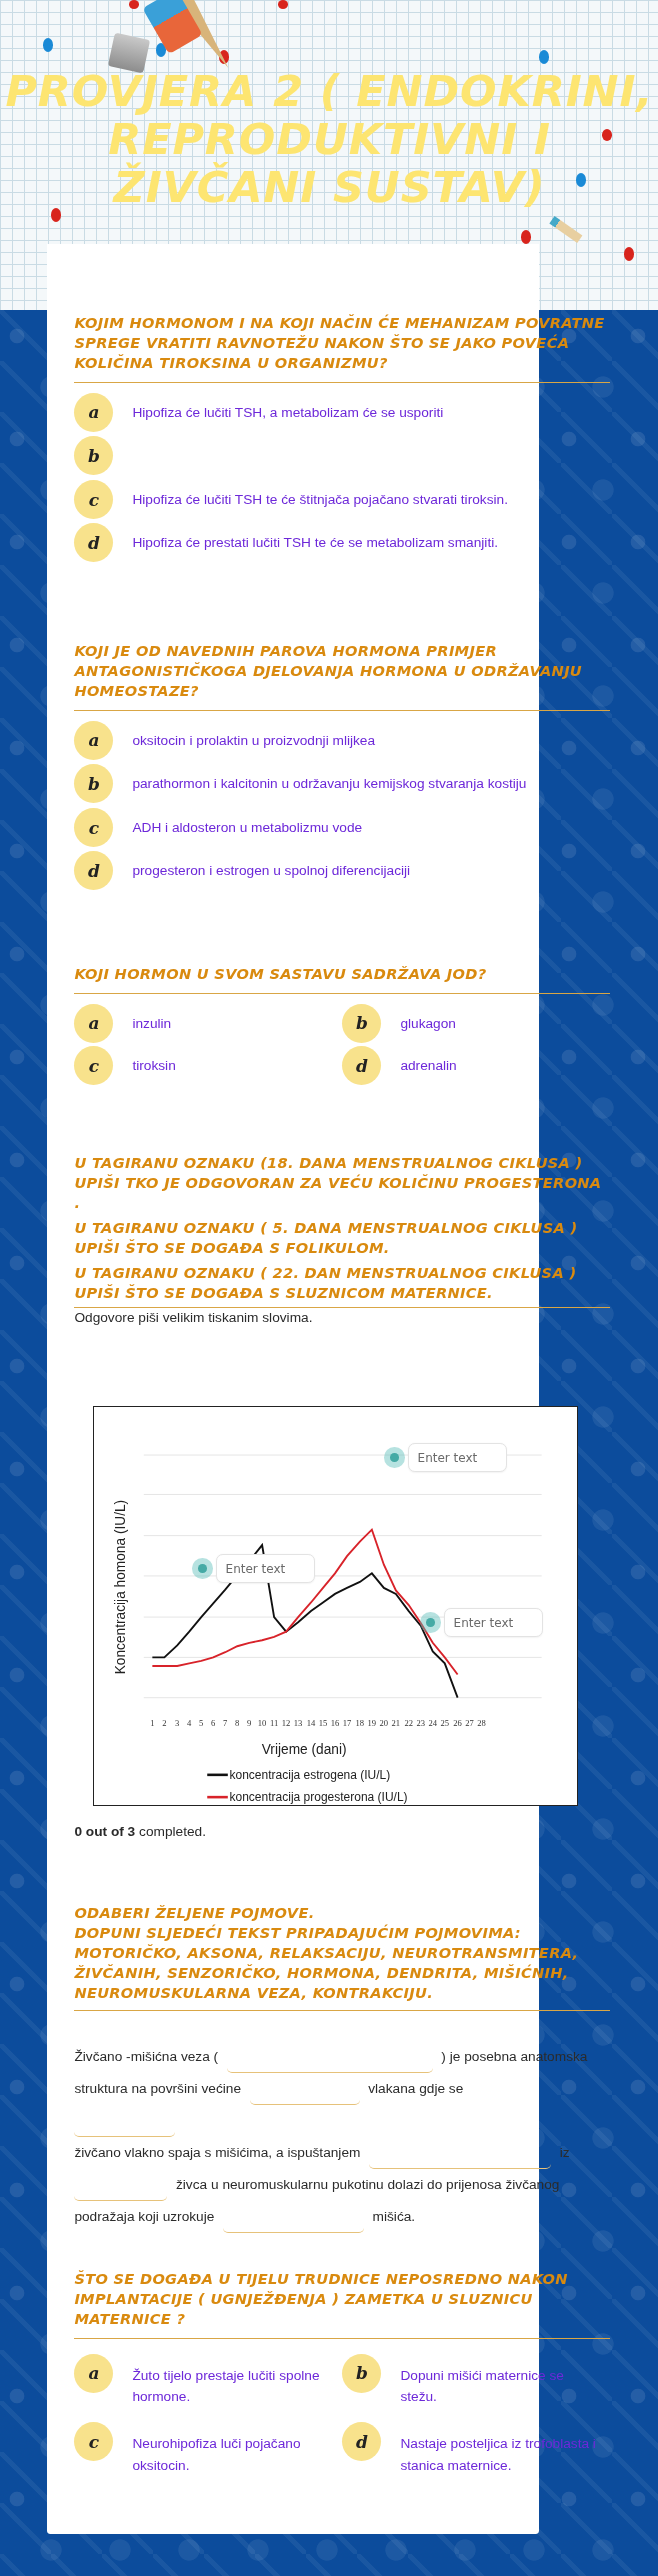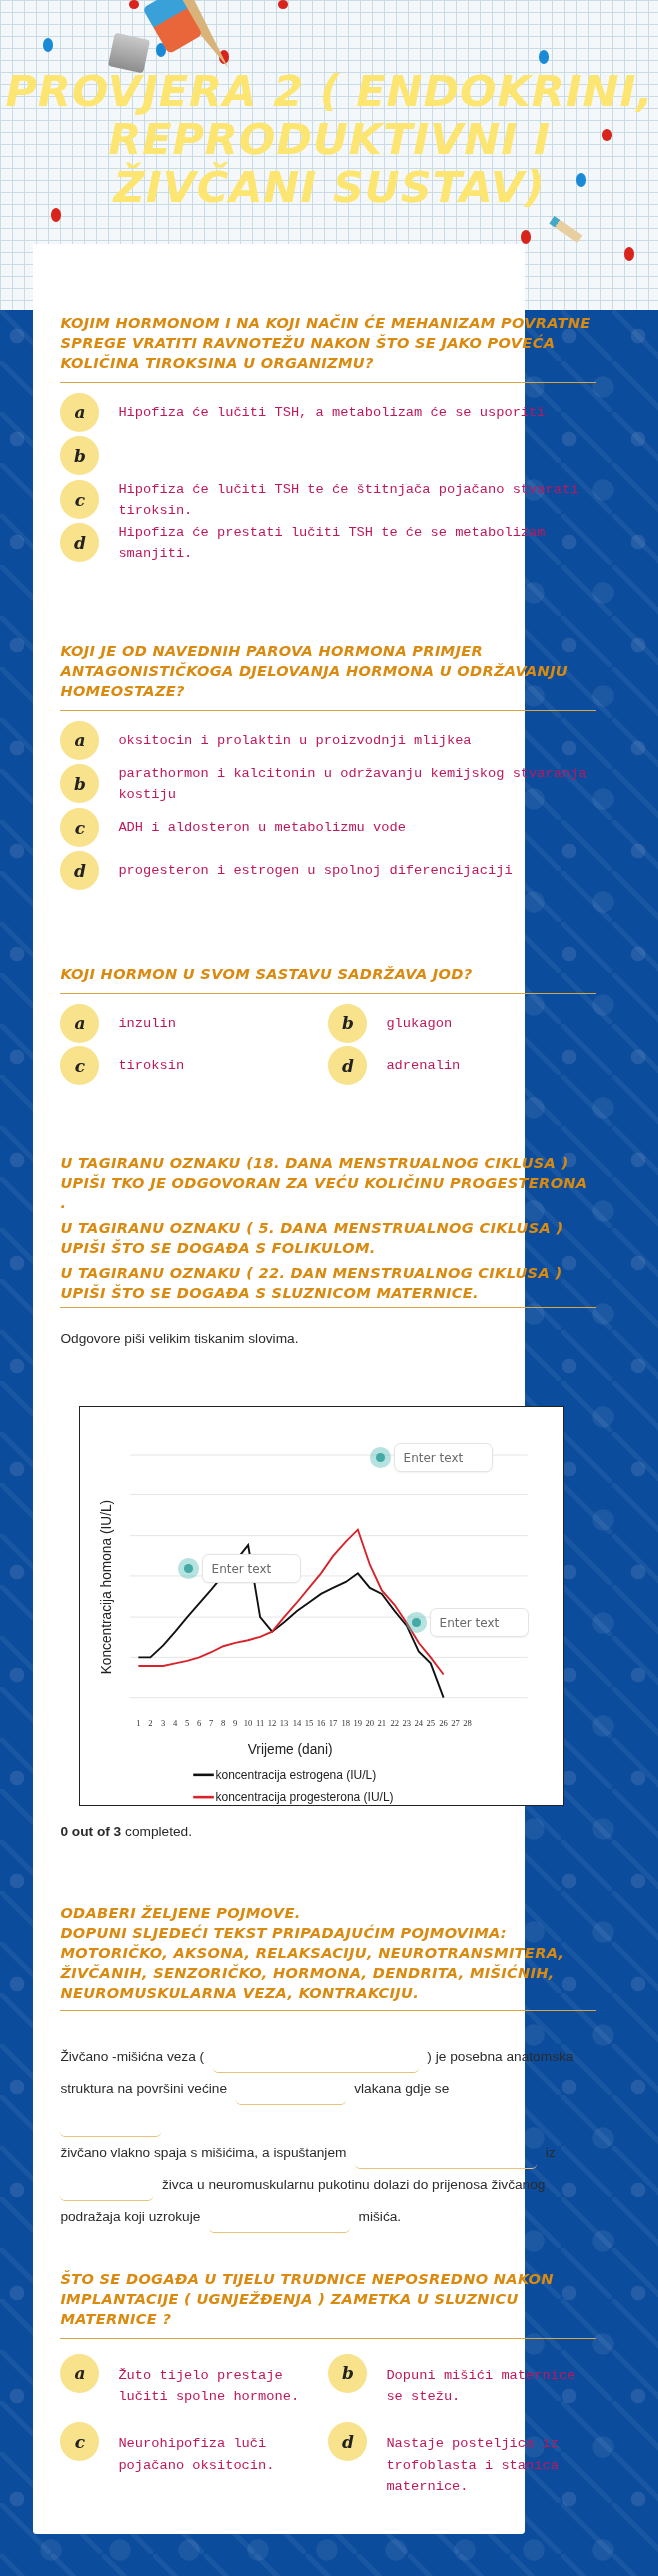--- a/index.html
+++ b/index.html
@@ -64,21 +64,21 @@
     font-weight: bold;
     font-size: 43px;
     line-height: 48px;
     letter-spacing: 0.9px;
     color: #fde571;
     text-transform: uppercase;
     font-style: italic;
   }
   
   .card {
-    position: absolute; left: 33px; top: 244px; width: 492px; height: 2290px;
+    position: absolute; left: 47px; top: 244px; width: 492px; height: 2290px;
     background: #ffffff;
     border-radius: 0 0 3.4px 3.4px;
   }
   .q {
     position: absolute; left: 27.4px; width: 536px;
   }
   .q-title {
     font-family: "DejaVu Sans", sans-serif;
     font-weight: bold;
     font-size: 14.6px;
@@ -101,24 +101,24 @@
     display: flex; align-items: center; justify-content: center;
     font-family: "DejaVu Serif", serif;
     font-style: italic;
     font-weight: bold;
     font-size: 17px;
     color: #222;
     flex: 0 0 39px;
   }
   .opt-text {
     margin-left: 19px;
-    font-family: Liberation Mono, monospace;
+    font-family: Liberation Sans, sans-serif;
     font-size: 13.7px;
     line-height: 21.4px;
-    color: #be185d;
+    color: #6d28d9;
   }
   .opt.top { align-items: flex-start; }
   .opt.top .opt-text { margin-top: 11px; }
   .note {
     font-family: "Liberation Sans", sans-serif;
     font-size: 13.7px; color: #2b2b2b;
   }
   
   .chart-box {
     position: absolute; left: 46px; top: 1162px; width: 485px; height: 400px;
@@ -267,21 +267,21 @@
         <div class="opt-text">adrenalin</div>
       </div>
     </div>
   </div>
 
   <div class="q" style="top:909px;">
     <div class="q-title" style="margin-bottom:5.1px;">U tagiranu oznaku  (18. dana menstrualnog ciklusa  )  upiši tko je odgovoran za veću količinu progesterona .</div>
     <div class="q-title" style="margin-bottom:5.1px;">U tagiranu oznaku ( 5. dana menstrualnog ciklusa ) upiši  što se događa s folikulom.</div>
     <div class="q-title">U tagiranu oznaku ( 22. dan menstrualnog ciklusa ) upiši što se događa s sluznicom maternice.</div>
     <div class="divider" style="margin-top:3.4px;"></div>
-    <div class="note" style="margin-top:24px;">Odgovore piši velikim tiskanim slovima.</div>
+    <div class="note" style="margin-top:3px;">Odgovore piši velikim tiskanim slovima.</div>
   </div>
 
   <div class="chart-box">
     <svg width="482" height="397" viewBox="0 0 562 463">
 
       <g stroke="#e1e1e1" stroke-width="1">
         <line x1="58" y1="56" x2="522" y2="56"></line>
         <line x1="58" y1="102" x2="522" y2="102"></line>
         <line x1="58" y1="150" x2="522" y2="150"></line>
         <line x1="58" y1="197" x2="522" y2="197"></line>

